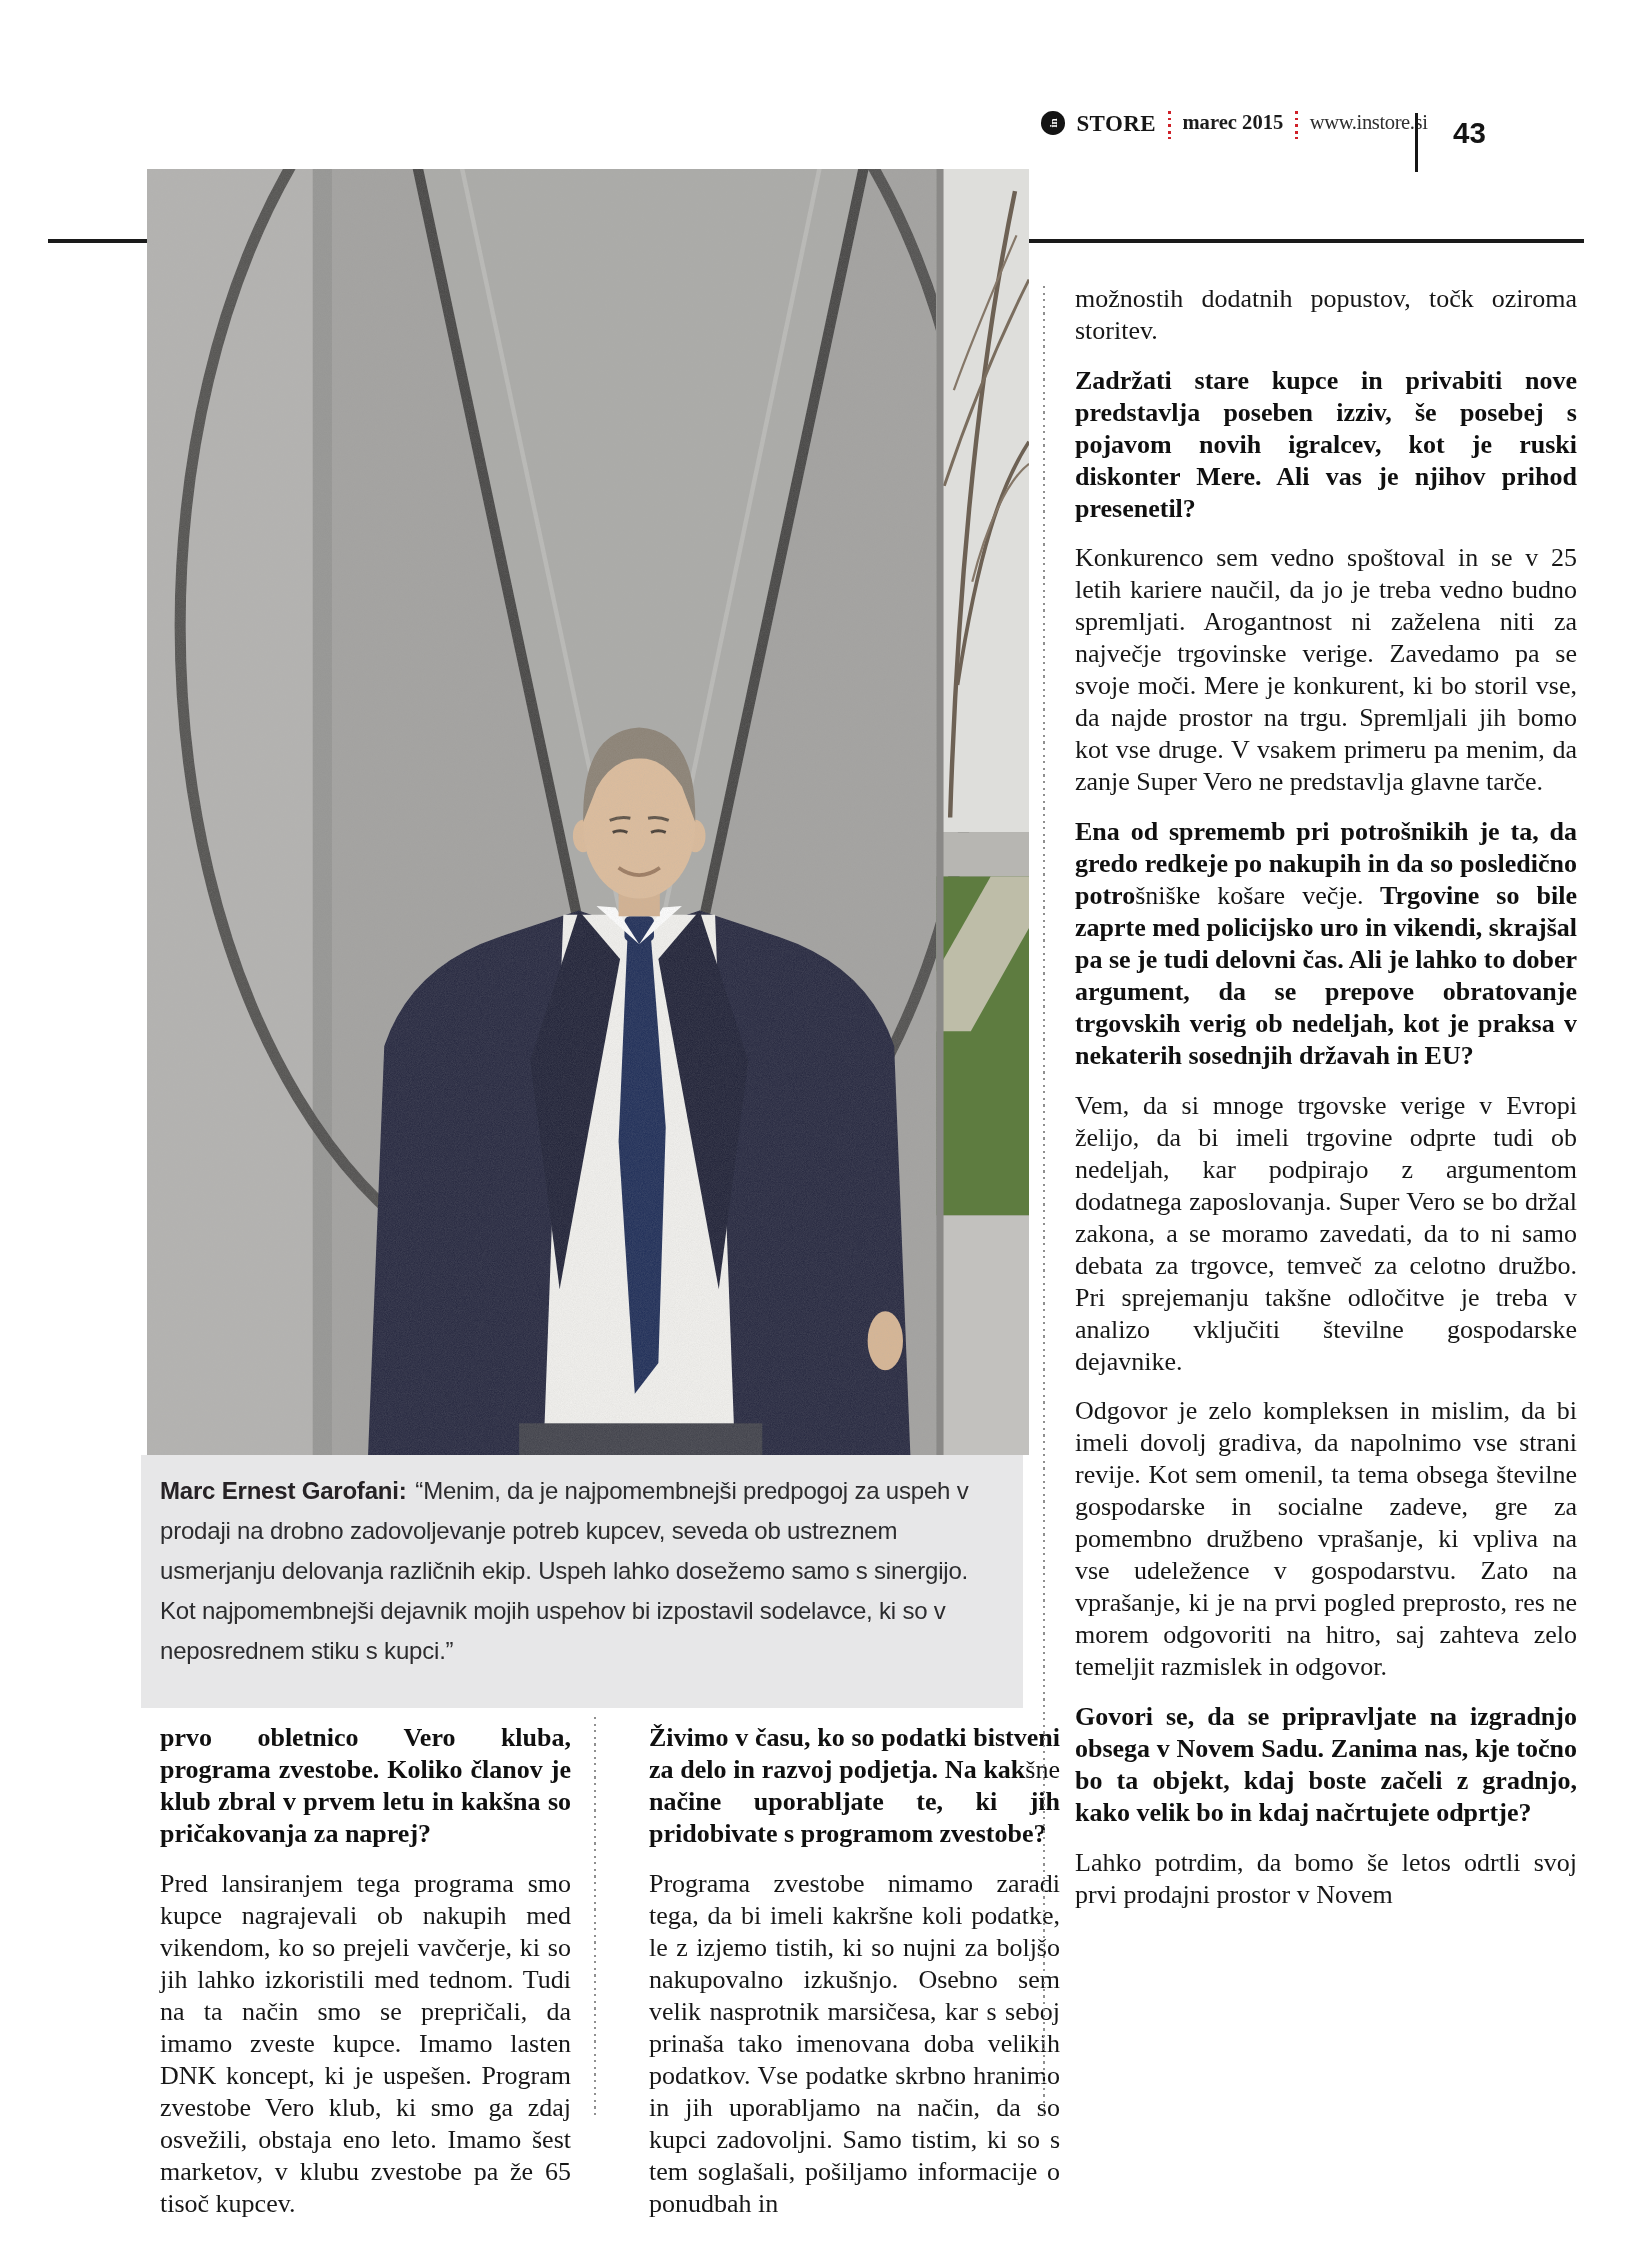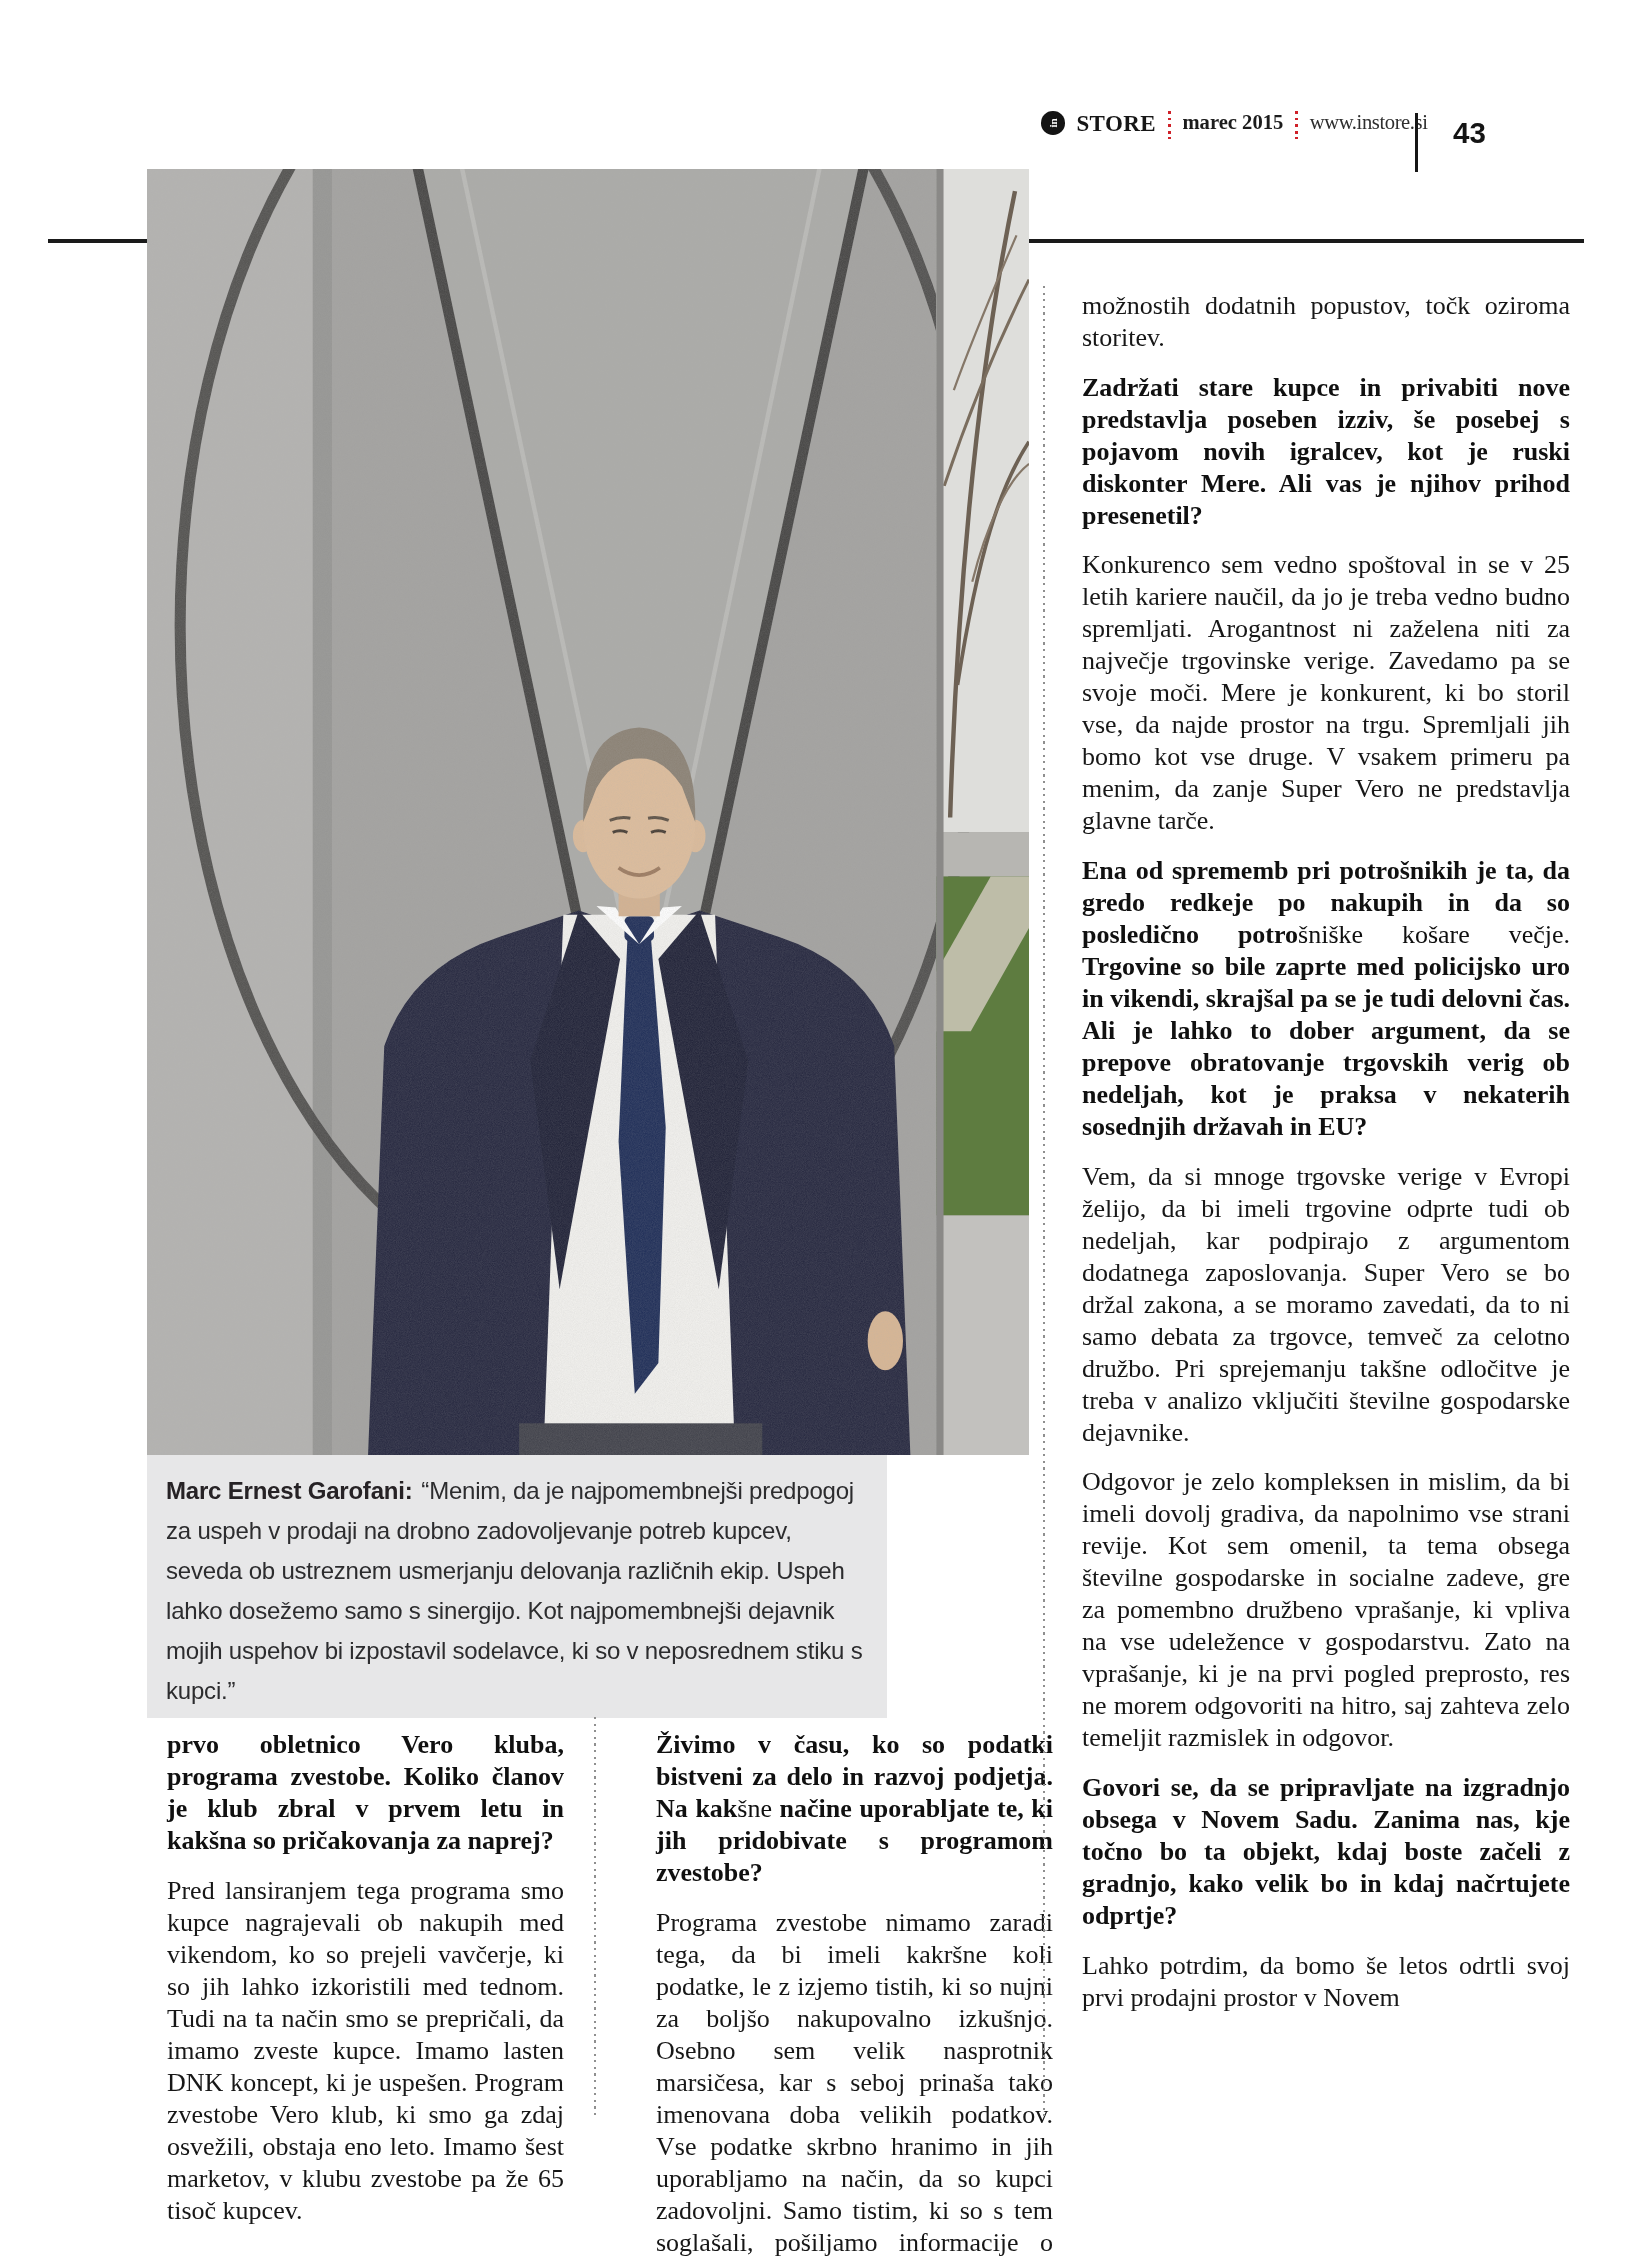--- a/index.html
+++ b/index.html
@@ -22,29 +22,29 @@
   
   .rule{position:absolute;height:4.4px;background:#1a1a1a;}
   .rule-left{left:48px;top:239px;width:99px;}
   .rule-right{left:1029px;top:239px;width:555px;}
 
   
   .photo{position:absolute;left:147px;top:169px;width:882px;height:1286px;overflow:hidden;background:#a3a2a0;}
   .photo svg{display:block;width:100%;height:100%;}
 
   
-  .caption{position:absolute;left:147px;top:1455px;width:740px;box-sizing:border-box;
-           background:#e7e7e8;padding:16px 22px 7px 19px;
+  .caption{position:absolute;left:141px;top:1455px;width:882px;box-sizing:border-box;
+           background:#e7e7e8;padding:16px 22px 37px 19px;
            font-family:"Liberation Sans","DejaVu Sans",sans-serif;
            font-size:24px;line-height:40px;color:#2c2c2e;letter-spacing:-0.2px;text-align:left;}
   .cap-name{font-weight:700;color:#262225;margin-right:8.8px;}
 
   
   .bodytext{font-size:26px;line-height:32px;text-align:justify;color:#171717;}
-  .bodytext p{margin:16px;}
+  .bodytext p{margin:9px;}
   .bodytext p + p{margin-top:17.7px;}
   p.q{font-weight:700;color:#101010;}
   p.q .reg{font-weight:400;}
   .col1{position:absolute;left:151px;top:1713px;width:429px;}
   .col2{position:absolute;left:640px;top:1713px;width:429px;}
   .rcol{position:absolute;left:1066px;top:274px;width:520px;}
 
   .vdots{position:absolute;width:2.2px;
          background:repeating-linear-gradient(to bottom,#8f8f8f 0 2.2px,transparent 2.2px 6.6px);}
   .vdots-mid{left:594px;top:1717px;height:398px;}

